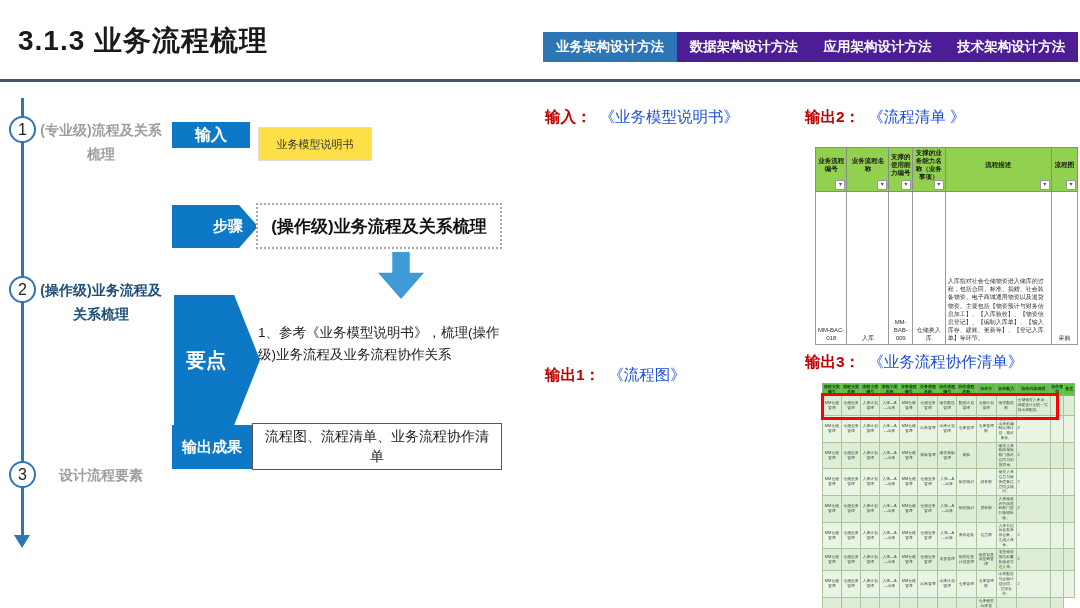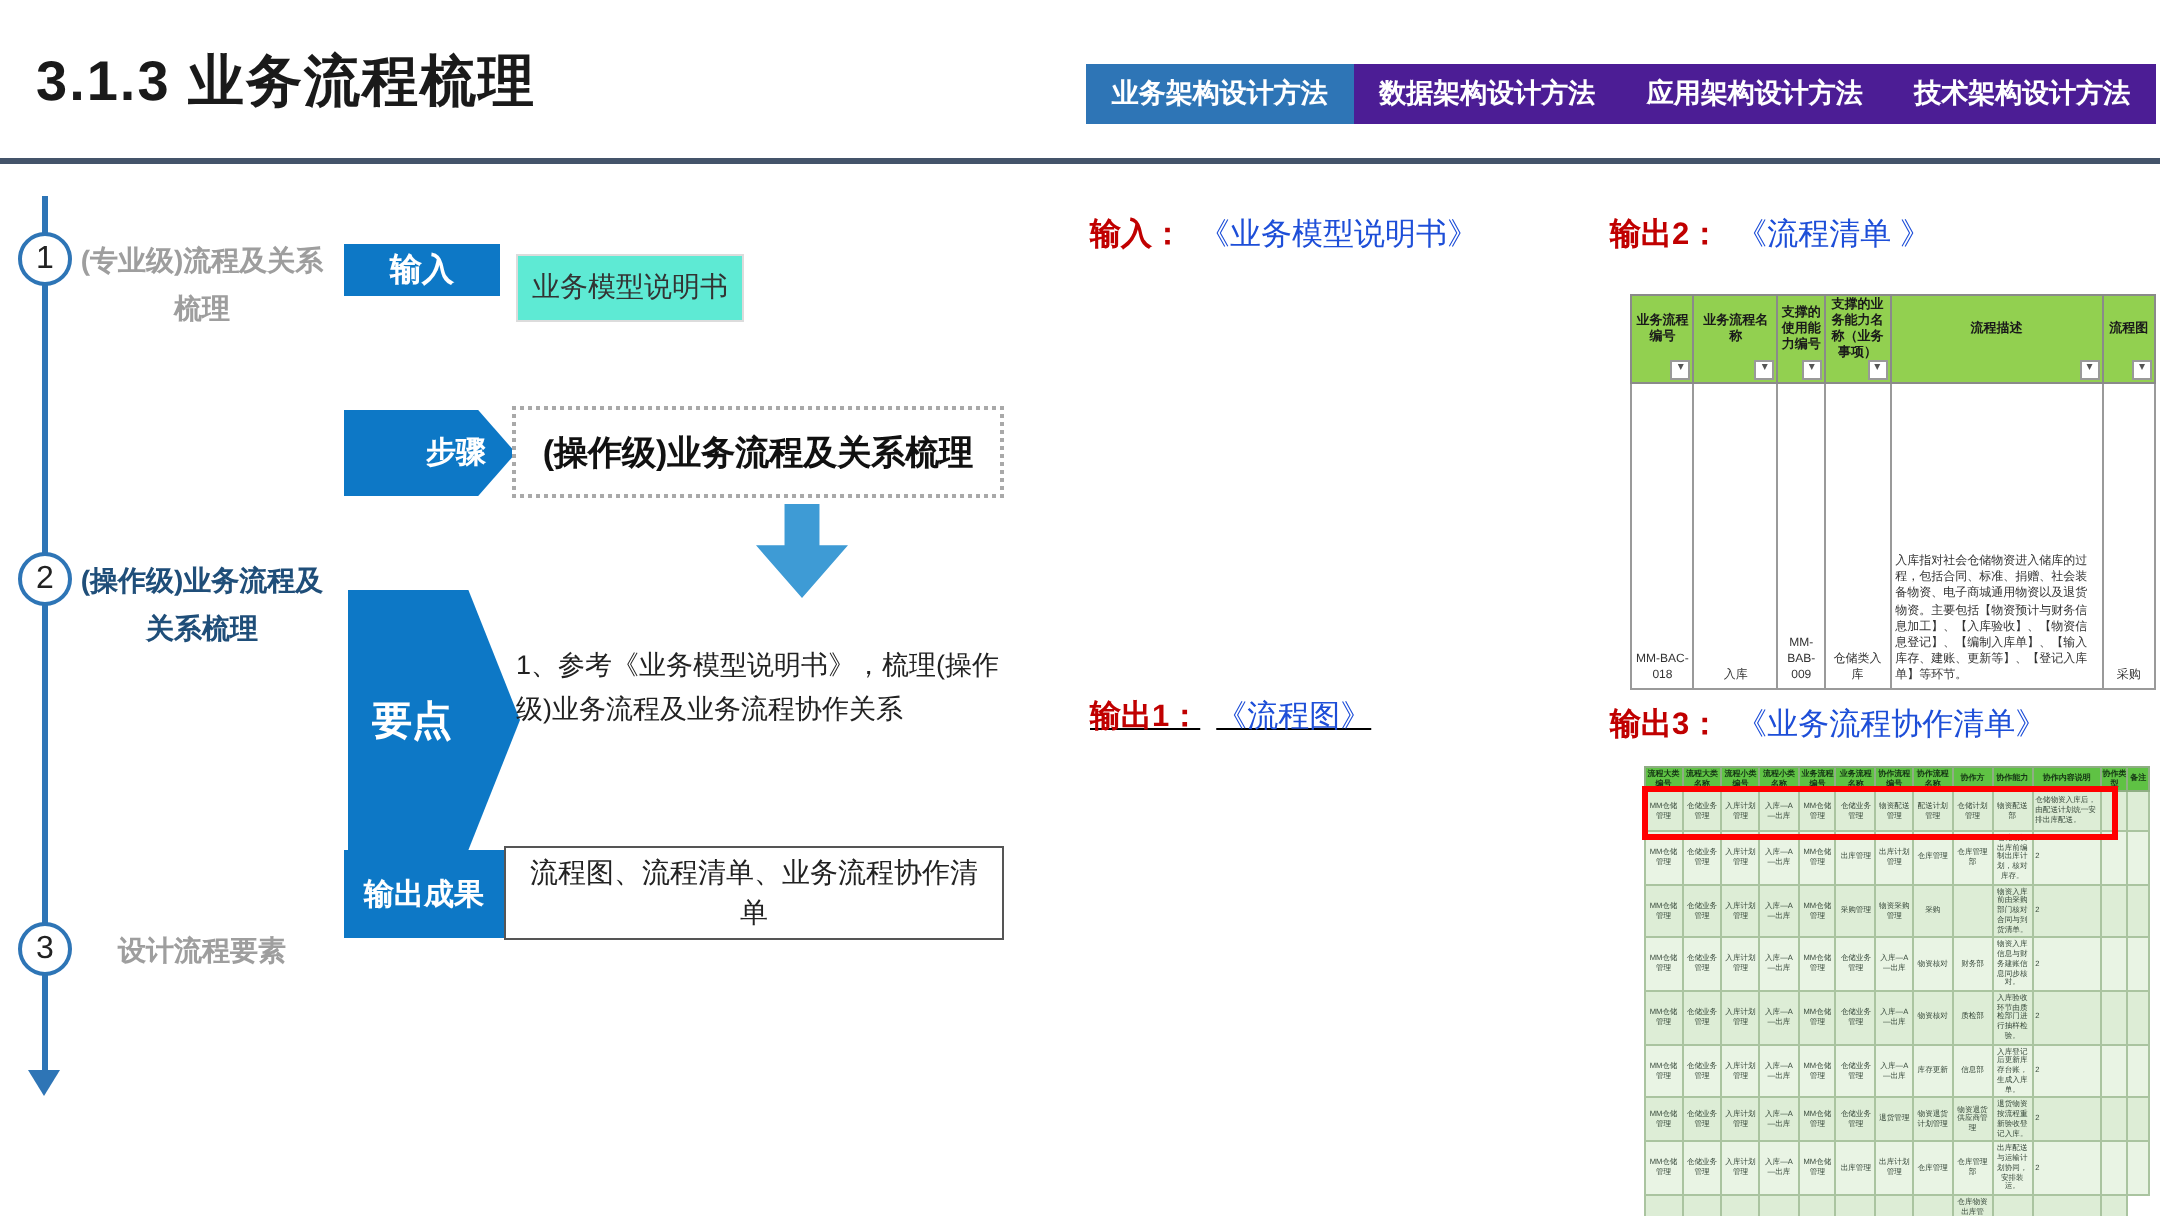--- a/index.html
+++ b/index.html
@@ -19,36 +19,36 @@
   .tl-arrow { position:absolute; left:14px; top:535px; width:0; height:0; border-left:8px solid transparent; border-right:8px solid transparent; border-top:13px solid #2E75B6; }
   .tl-circle { position:absolute; left:9px; width:27px; height:27px; border:2px solid #2E75B6; border-radius:50%; background:#fff; display:flex; align-items:center; justify-content:center; font-size:16px; color:#222; }
   .tl-circle.c1 { top:116px; } .tl-circle.c2 { top:276px; } .tl-circle.c3 { top:461px; }
   .tl-label { position:absolute; left:36px; width:130px; text-align:center; font-size:14px; font-weight:bold; line-height:24px; color:#9e9e9e; }
   .tl-label.l1 { top:118px; } .tl-label.l2 { top:278px; } .tl-label.l3 { top:463px; }
   .tl-label.active { color:#1F4E79; }
 
   
   .tag { position:absolute; background:#0D78C6; color:#fff; font-weight:bold; display:flex; align-items:center; justify-content:center; }
   .tag-input { left:172px; top:122px; width:78px; height:26px; font-size:16px; }
-  .box-input { position:absolute; left:258px; top:127px; width:114px; height:34px; background:#5eead4; border:1px solid #dcdcdc; display:flex; align-items:center; justify-content:center; font-size:14px; color:#333; }
+  .box-input { position:absolute; left:258px; top:127px; width:114px; height:34px; background:#fde047; border:1px solid #dcdcdc; display:flex; align-items:center; justify-content:center; font-size:11px; color:#333; }
   .tag-step { left:172px; top:205px; width:86px; height:43px; font-size:15px; clip-path:polygon(0 0,78% 0,100% 50%,78% 100%,0 100%); padding-right:14px;padding-left:40px; }
   .box-step { position:absolute; left:256px; top:203px; width:246px; height:46px; background:#fff; border:2px dotted #a9a9a9; display:flex; align-items:center; justify-content:center; font-size:17px; font-weight:bold; color:#111; }
   .down-arrow { position:absolute; left:378px; top:252px; width:46px; height:47px; background:#3E9BD5; clip-path:polygon(31% 0,69% 0,69% 44%,100% 44%,50% 100%,0 44%,31% 44%); }
   .tag-points { left:174px; top:295px; width:86px; height:130px; font-size:20px; clip-path:polygon(0 0,70% 0,100% 50%,70% 100%,0 100%); padding-right:22px; }
   .points-text { position:absolute; left:258px; top:322px; width:252px; font-size:13.5px; line-height:1.6; color:#222; }
   .tag-result { left:172px; top:425px; width:80px; height:44px; font-size:15px;text-align:center; }
   .box-result { position:absolute; left:252px; top:423px; width:250px; height:47px; background:#fff; border:1.5px solid #555; display:flex; align-items:center; justify-content:center; text-align:center; font-size:14px; color:#222; line-height:1.4; padding:0 8px; }
 
   
   .out-label { position:absolute; font-size:15.5px; white-space:nowrap; }
   .out-label .red { color:#C00000; font-weight:bold; margin-right:8px; }
   .out-label .val { color:#1d4ed8; font-weight:500; }
   .pos-in  { left:545px; top:107px; }
   .pos-o2  { left:805px; top:107px; }
-  .pos-o1  { left:545px; top:348px;text-decoration:underline; }
+  .pos-o1  { left:545px; top:365px; }
   .pos-o3  { left:805px; top:352px; }
 
   
   .t1-wrap { position:absolute; left:815px; top:147px; width:263px; height:198px; background:#fff; }
   .t1 { width:100%; height:100%; border-collapse:collapse; table-layout:fixed; }
   .t1 th { background:#92D050; border:1px solid #8a8a8a; font-size:6.5px; font-weight:bold; color:#1a1a1a; text-align:center; vertical-align:middle; position:relative; padding:1px 1px 9px 1px; line-height:1.25; }
   .t1 th::after { content:"▾"; position:absolute; right:1px; bottom:1px; width:8px; height:8px; background:#fff; border:1px solid #999; font-size:6px; line-height:7px; color:#555; text-align:center; }
   .t1 td { border:1px solid #9a9a9a; font-size:6px; color:#333; vertical-align:bottom; text-align:center; padding:2px; line-height:1.35; }
   .t1 td.desc { text-align:left; }
 

